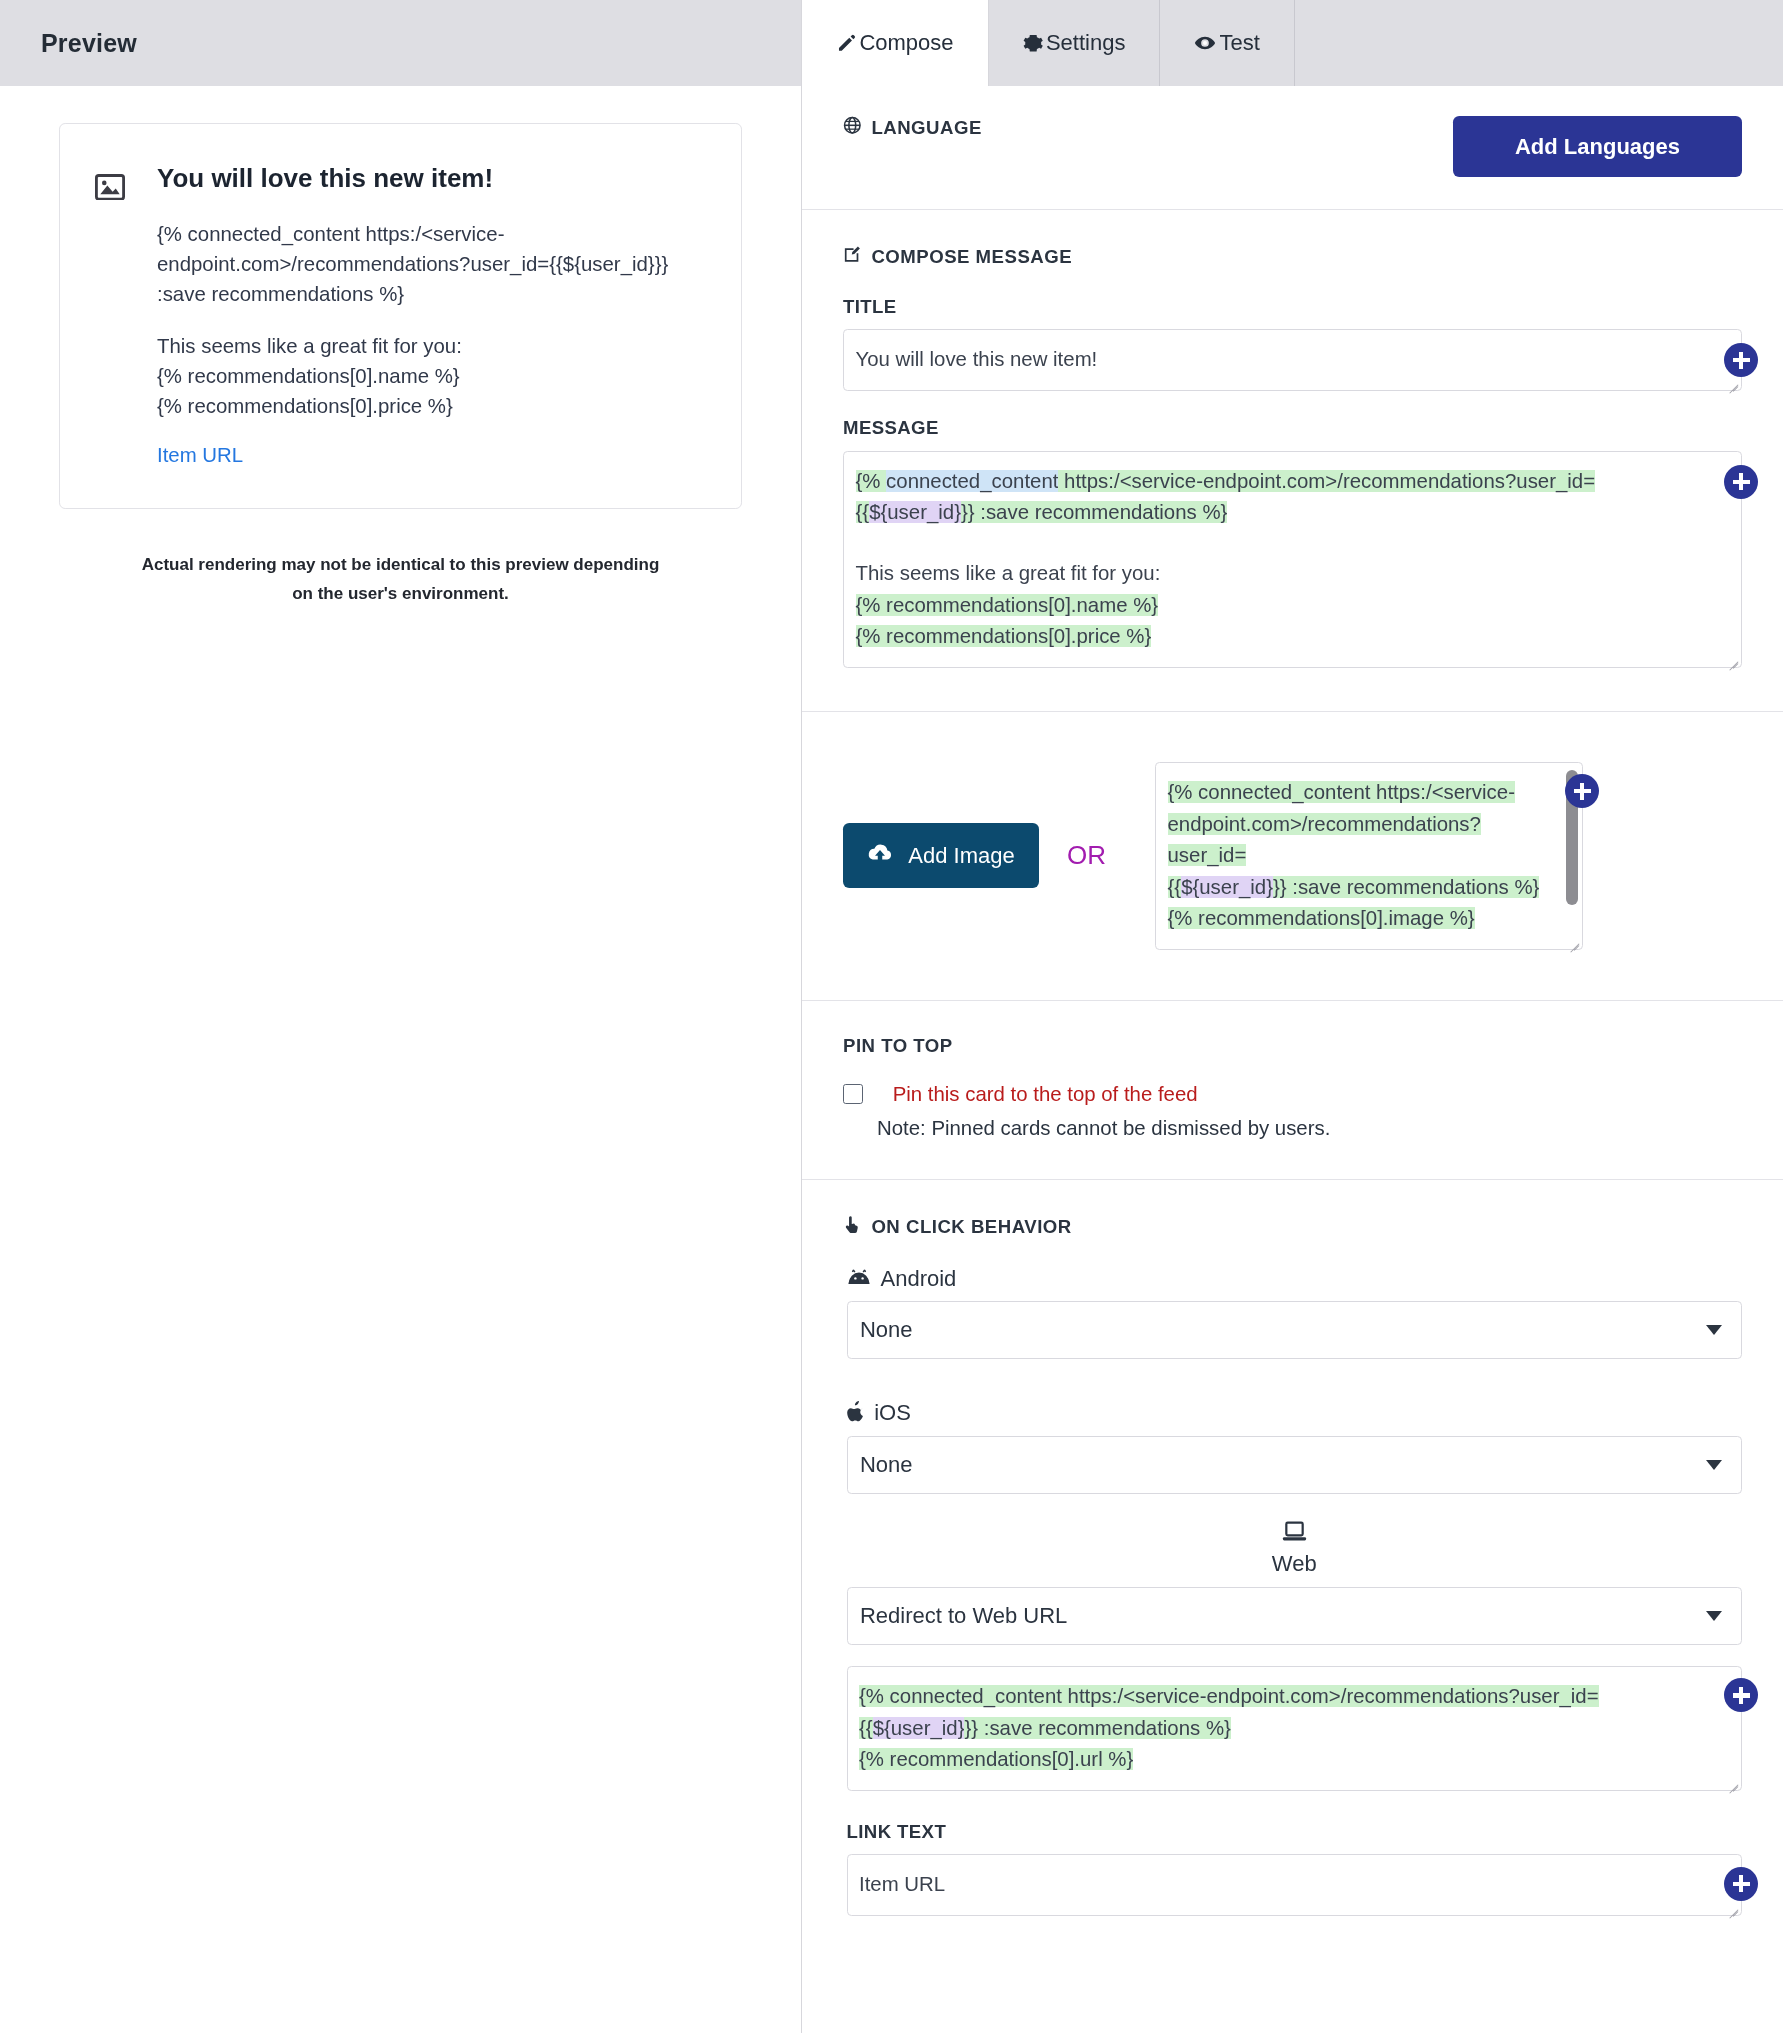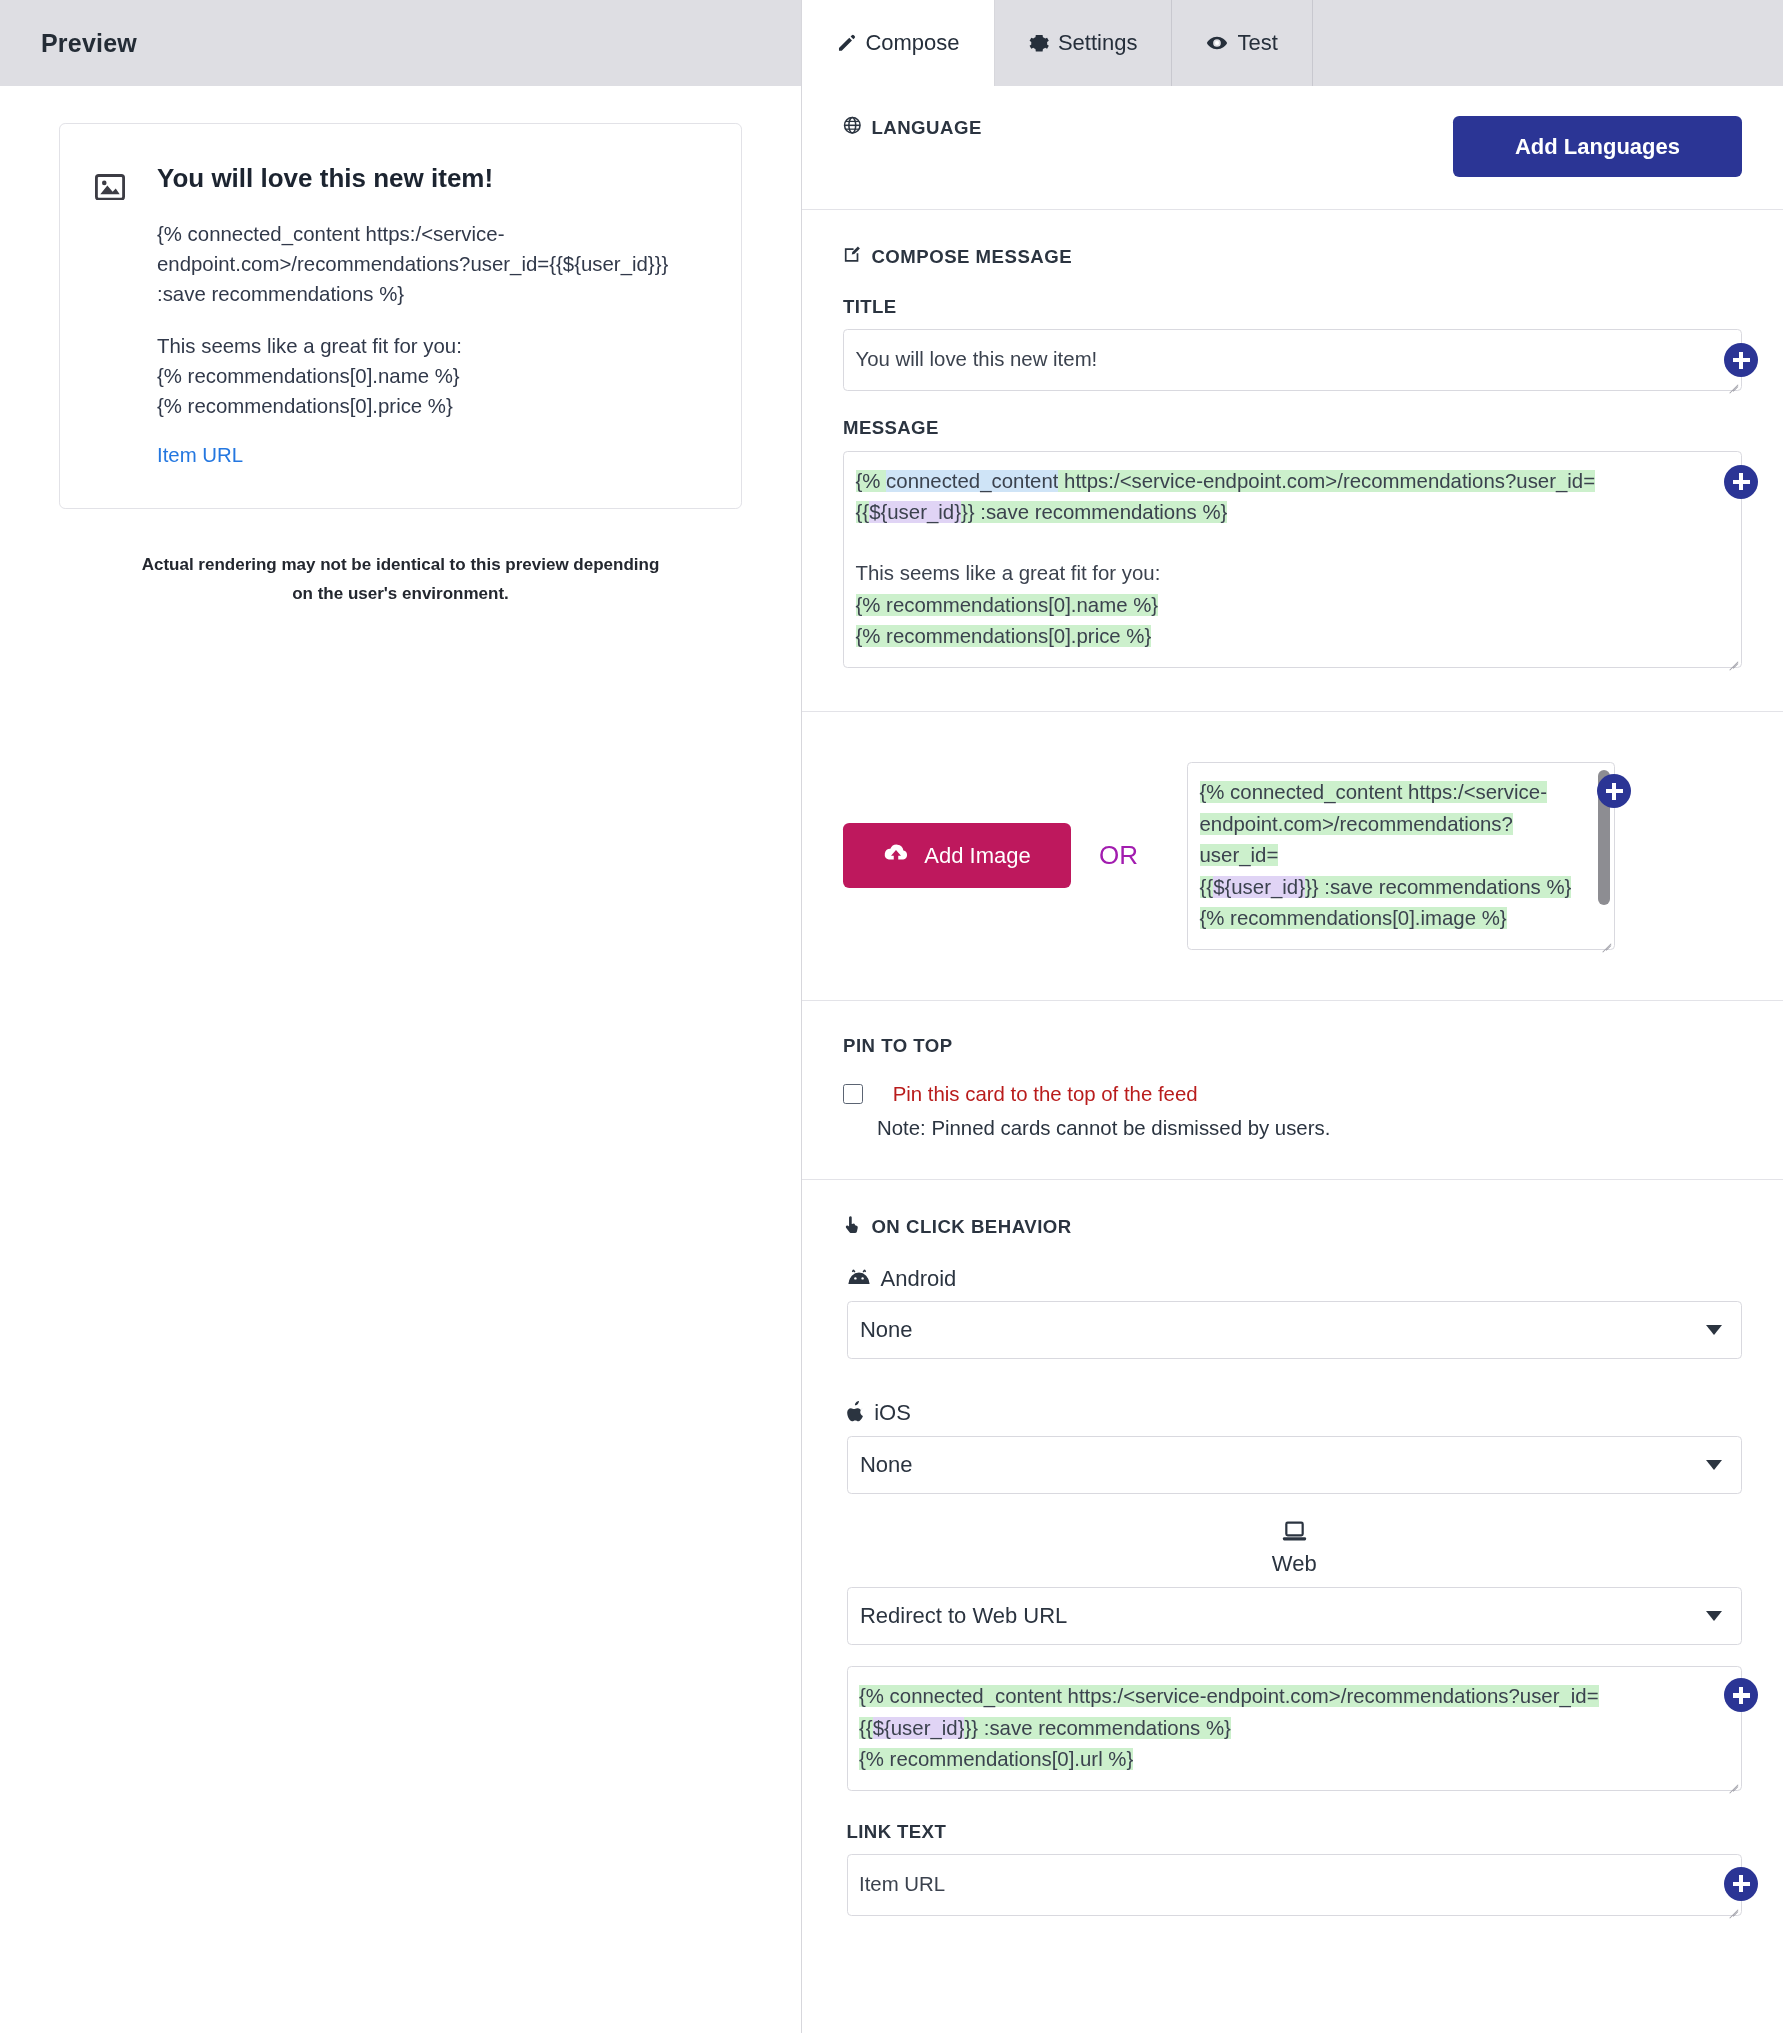--- a/index.html
+++ b/index.html
@@ -43,21 +43,21 @@
     font-size: 17px; font-weight: bold; line-height: 1.72; color: #23272f;
   }
 
   
   .editor-pane {
     width: 982px; height: 2034px; background: #fff;
     border-left: 0.9px solid #d7d7dc; position: relative; overflow: hidden;
   }
   .tabbar { height: 86px; background: #dedee3; display: flex; align-items: stretch; }
   .tab {
-    display: flex; align-items: center; justify-content: center; gap: 9px;
+    display: flex; align-items: center; justify-content: center; gap: 3px;
     padding: 0 34px; font-size: 22px; color: #262f3b;
     border-right: 0.9px solid #c8c8cf; background: #dedee3; cursor: pointer;
   }
   .tab.active { background: #ffffff; border-right: 0.9px solid #d7d7dc; }
   .tab .tab-ico { display: flex; align-items: center; }
   .tab-filler { flex: 1; background: #dedee3; }
 
   .section { border-bottom: 0.9px solid #e3e3e8; padding: 35px 41px 39px 41px; }
   .section:last-child { border-bottom: none; }
 
@@ -104,22 +104,22 @@
   }
   .plus-btn::before, .plus-btn::after { content: ""; position: absolute; background: #fff; }
   .plus-btn::before { width: 17px; height: 4.4px; }
   .plus-btn::after { width: 4.4px; height: 17px; }
 
   .title-ta { min-height: 55px; }
 
   
   .img-row { display: flex; align-items: center; gap: 28px; }
   .btn-addimage {
-    background: #be185d; color: #fff; border: none; border-radius: 6.2px;
-    font-size: 22px; padding: 19.5px 0; width: 228px;
+    background: #0c4a6e; color: #fff; border: none; border-radius: 6.2px;
+    font-size: 22px; padding: 19.5px 0; width: 196px;
     display: flex; align-items: center; justify-content: center; gap: 15px;
     font-family: "Liberation Sans", sans-serif; cursor: pointer;
   }
   .or-label { font-size: 26px; color: #a21caf; }
   .img-ta-wrap { position: relative; width: 428px; margin-left: 21px; }
   .img-ta { min-height: 153px; padding-right: 32px; }
   .scroll-thumb {
     position: absolute; right: 5.3px; top: 8px; width: 11.5px; height: 135px;
     background: #8d8d92; border-radius: 6.2px;
   }

